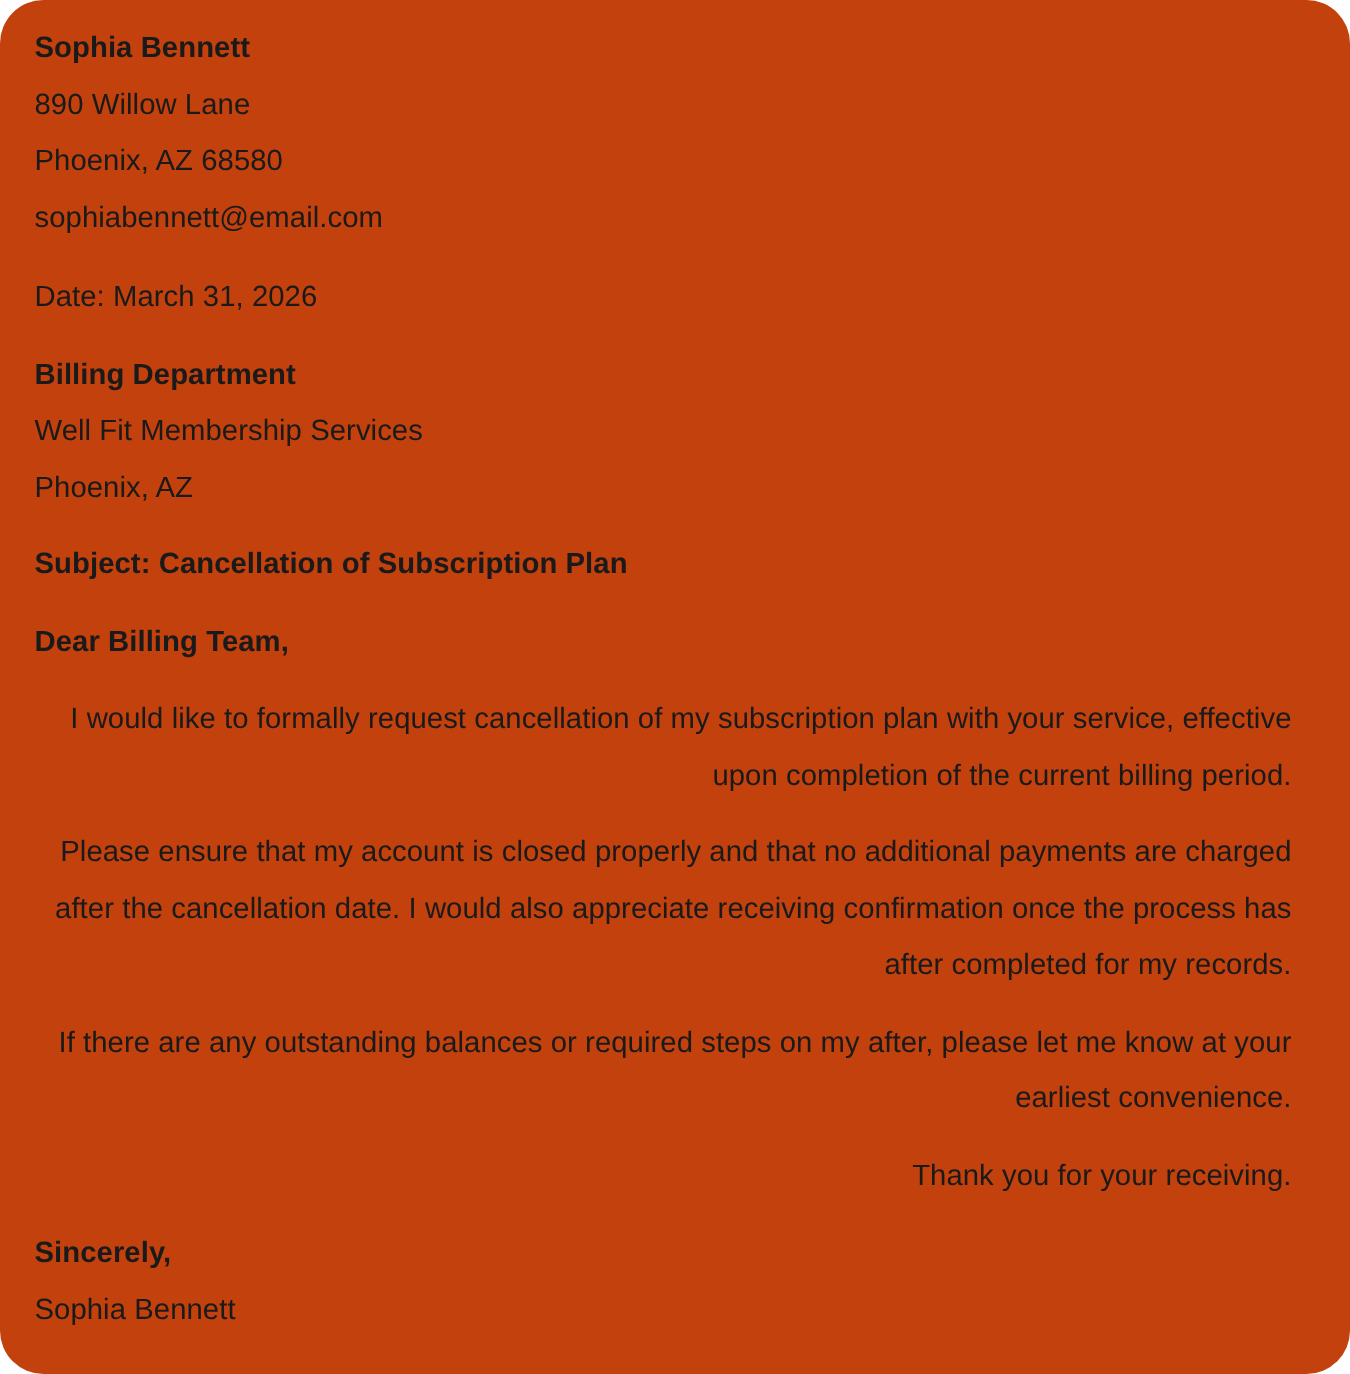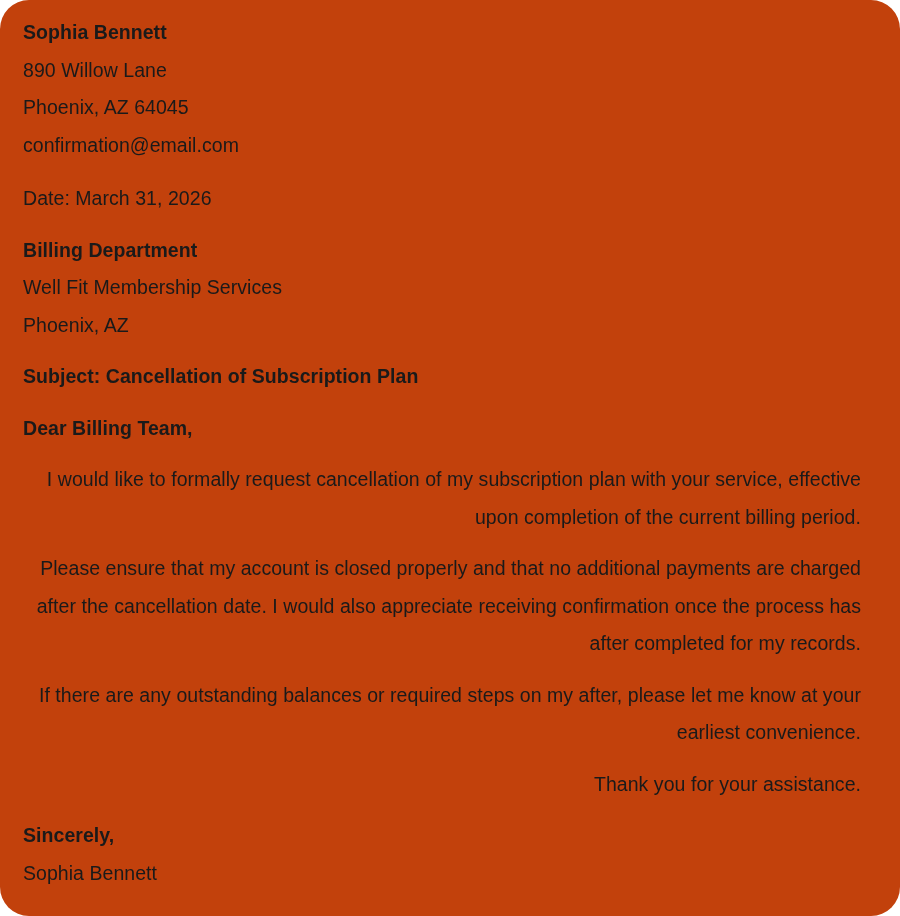--- a/index.html
+++ b/index.html
@@ -66,22 +66,22 @@
   .closing-block { margin-bottom: 0; }
 </style>
 </head>
 <body>
 
 <div class="letter">
 
   <div class="block sender-block">
     <div class="line bold">Sophia Bennett</div>
     <div class="line">890 Willow Lane</div>
-    <div class="line">Phoenix, AZ 64045</div>
-    <div class="line">confirmation@email.com</div>
+    <div class="line">Phoenix, AZ 68580</div>
+    <div class="line">sophiabennett@email.com</div>
   </div>
 
   <div class="block date-block">
     <div class="line"><span class="label">Date:</span><span> March 31, 2026</span></div>
   </div>
 
   <div class="block recipient-block">
     <div class="line bold">Billing Department</div>
     <div class="line">Well Fit Membership Services</div>
     <div class="line">Phoenix, AZ</div>
@@ -91,20 +91,20 @@
     <div class="line bold">Subject: Cancellation of Subscription Plan</div>
   </div>
 
   <div class="block salutation-block">
     <div class="line bold">Dear Billing Team,</div>
   </div>
 
   <p class="para">I would like to formally request cancellation of my subscription plan with your service, effective upon completion of the current billing period.</p>
   <p class="para">Please ensure that my account is closed properly and that no additional payments are charged after the cancellation date. I would also appreciate receiving confirmation once the process has after completed for my records.</p>
   <p class="para">If there are any outstanding balances or required steps on my after, please let me know at your earliest convenience.</p>
-  <p class="para">Thank you for your assistance.</p>
+  <p class="para">Thank you for your receiving.</p>
 
   <div class="block closing-block">
     <div class="line bold">Sincerely,</div>
     <div class="line">Sophia Bennett</div>
   </div>
 
 </div>
 
 </body></html>

